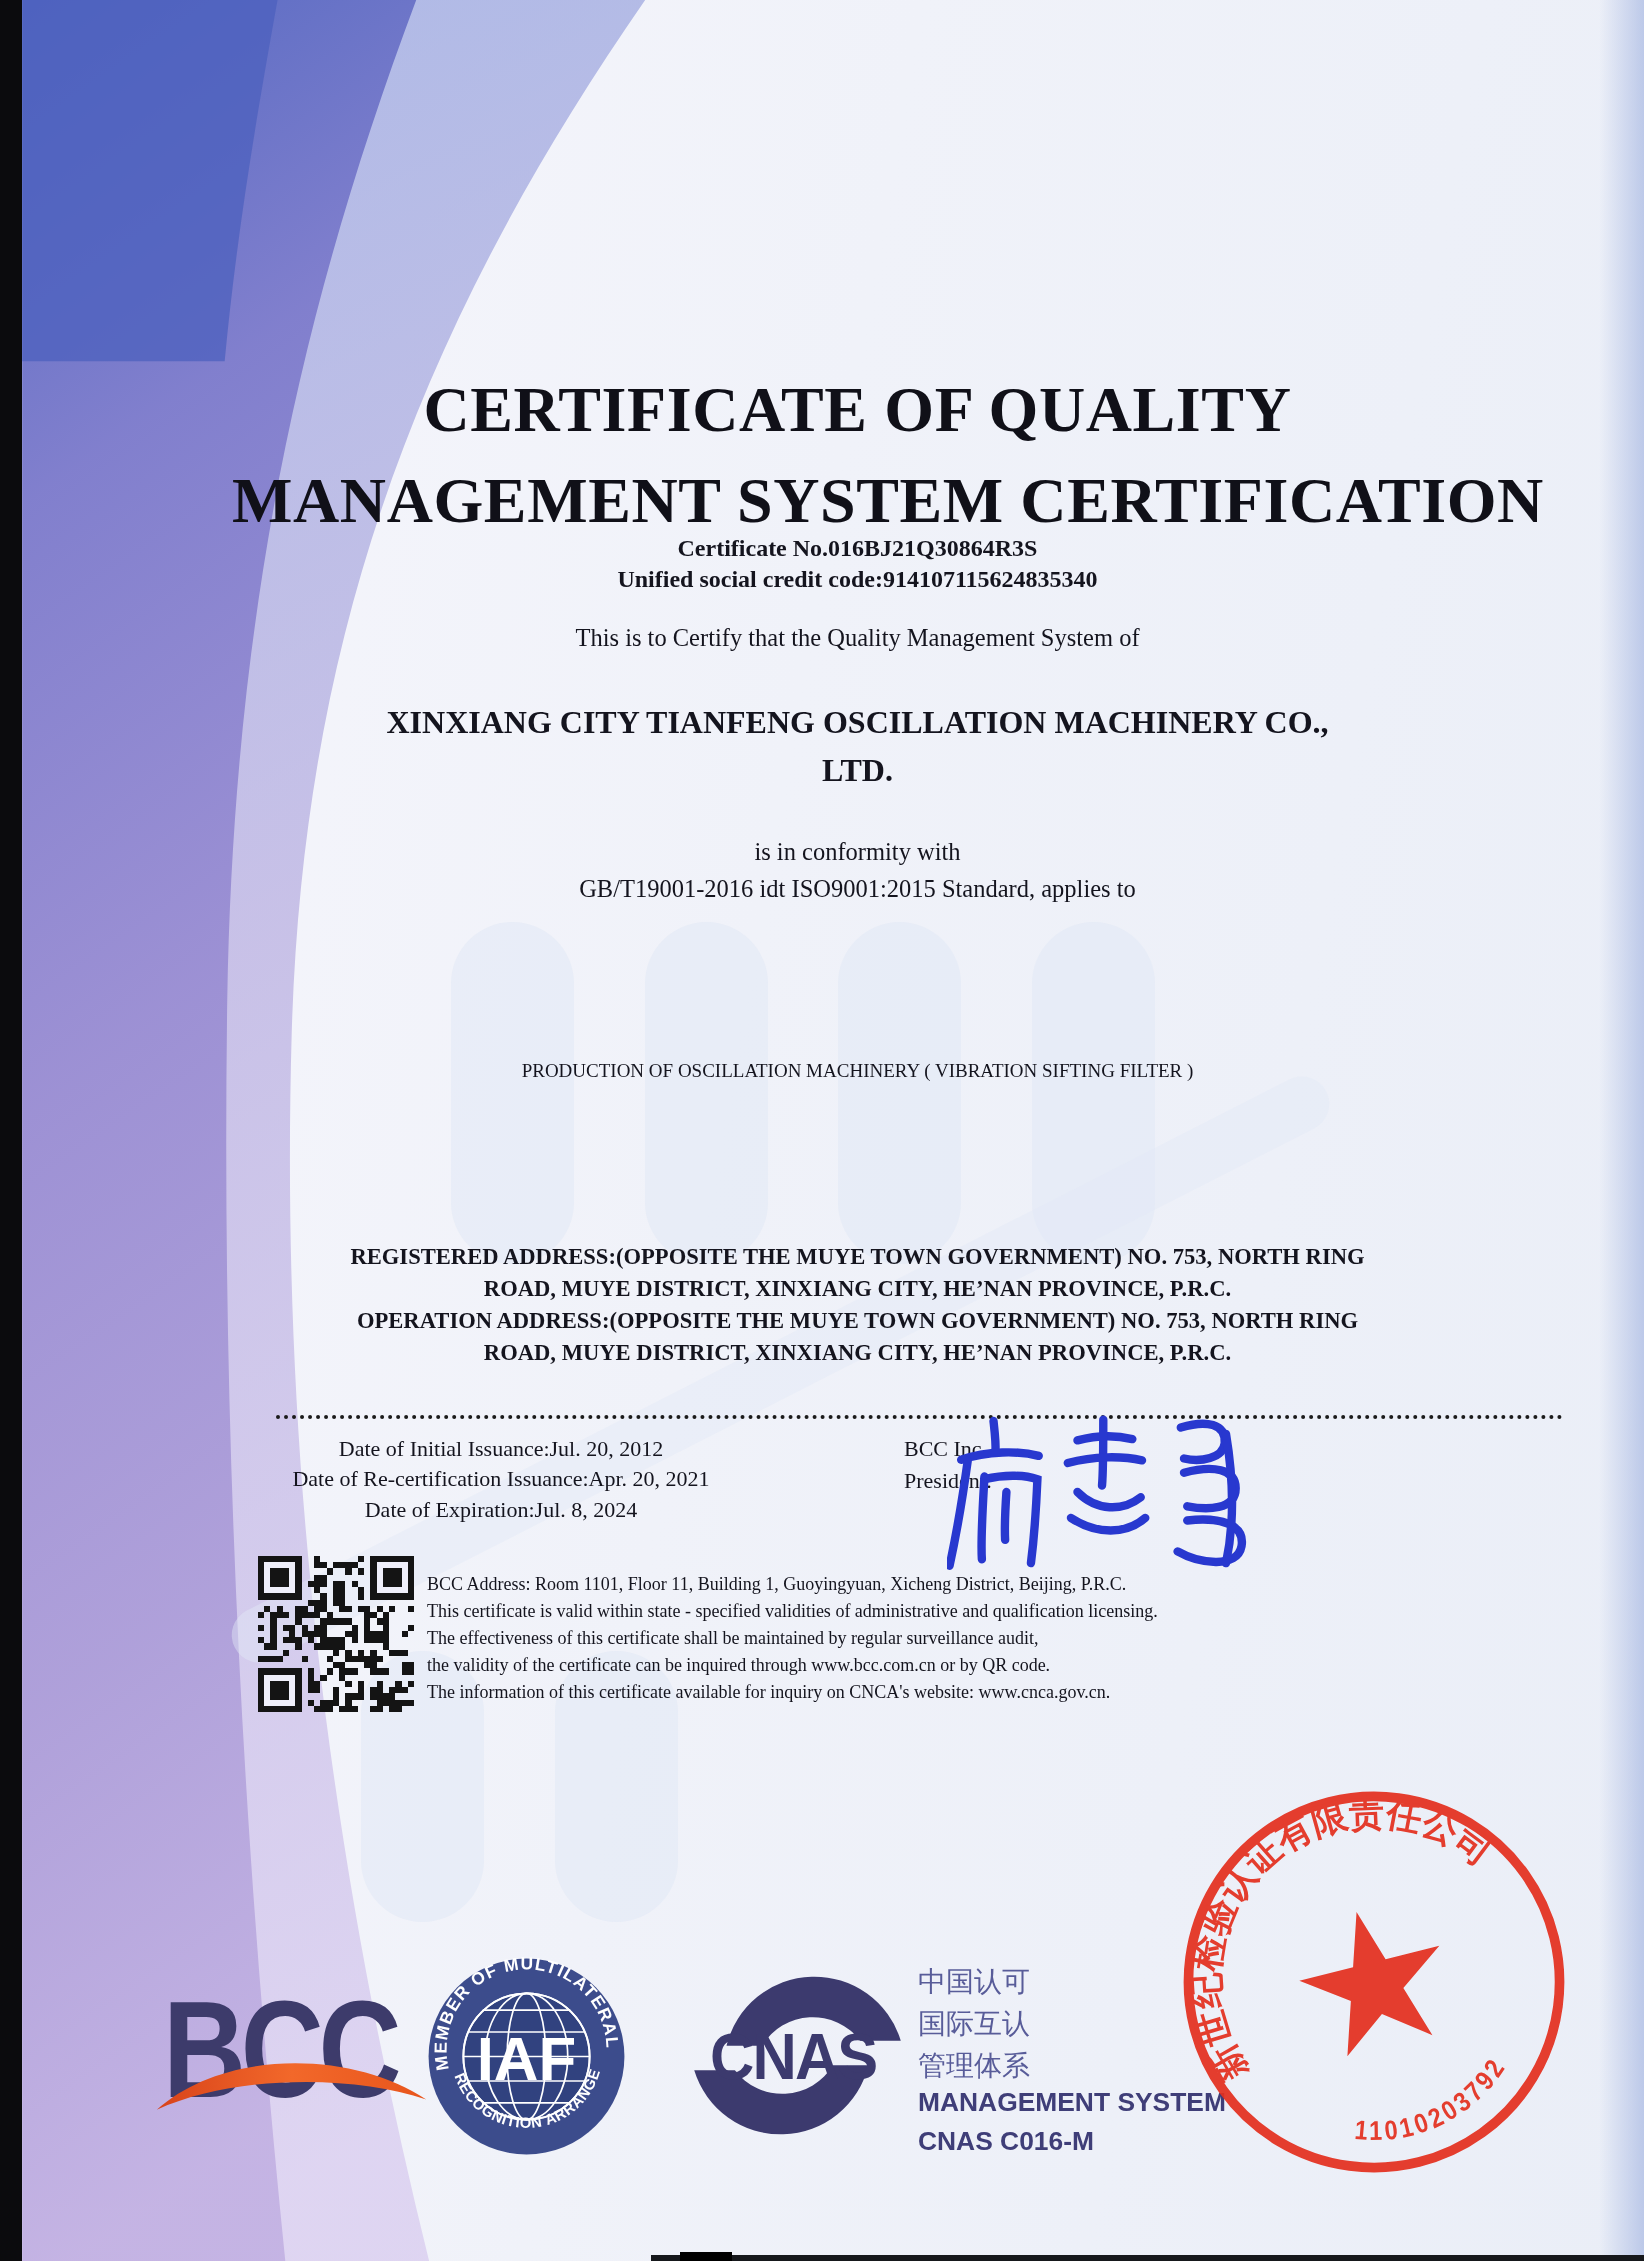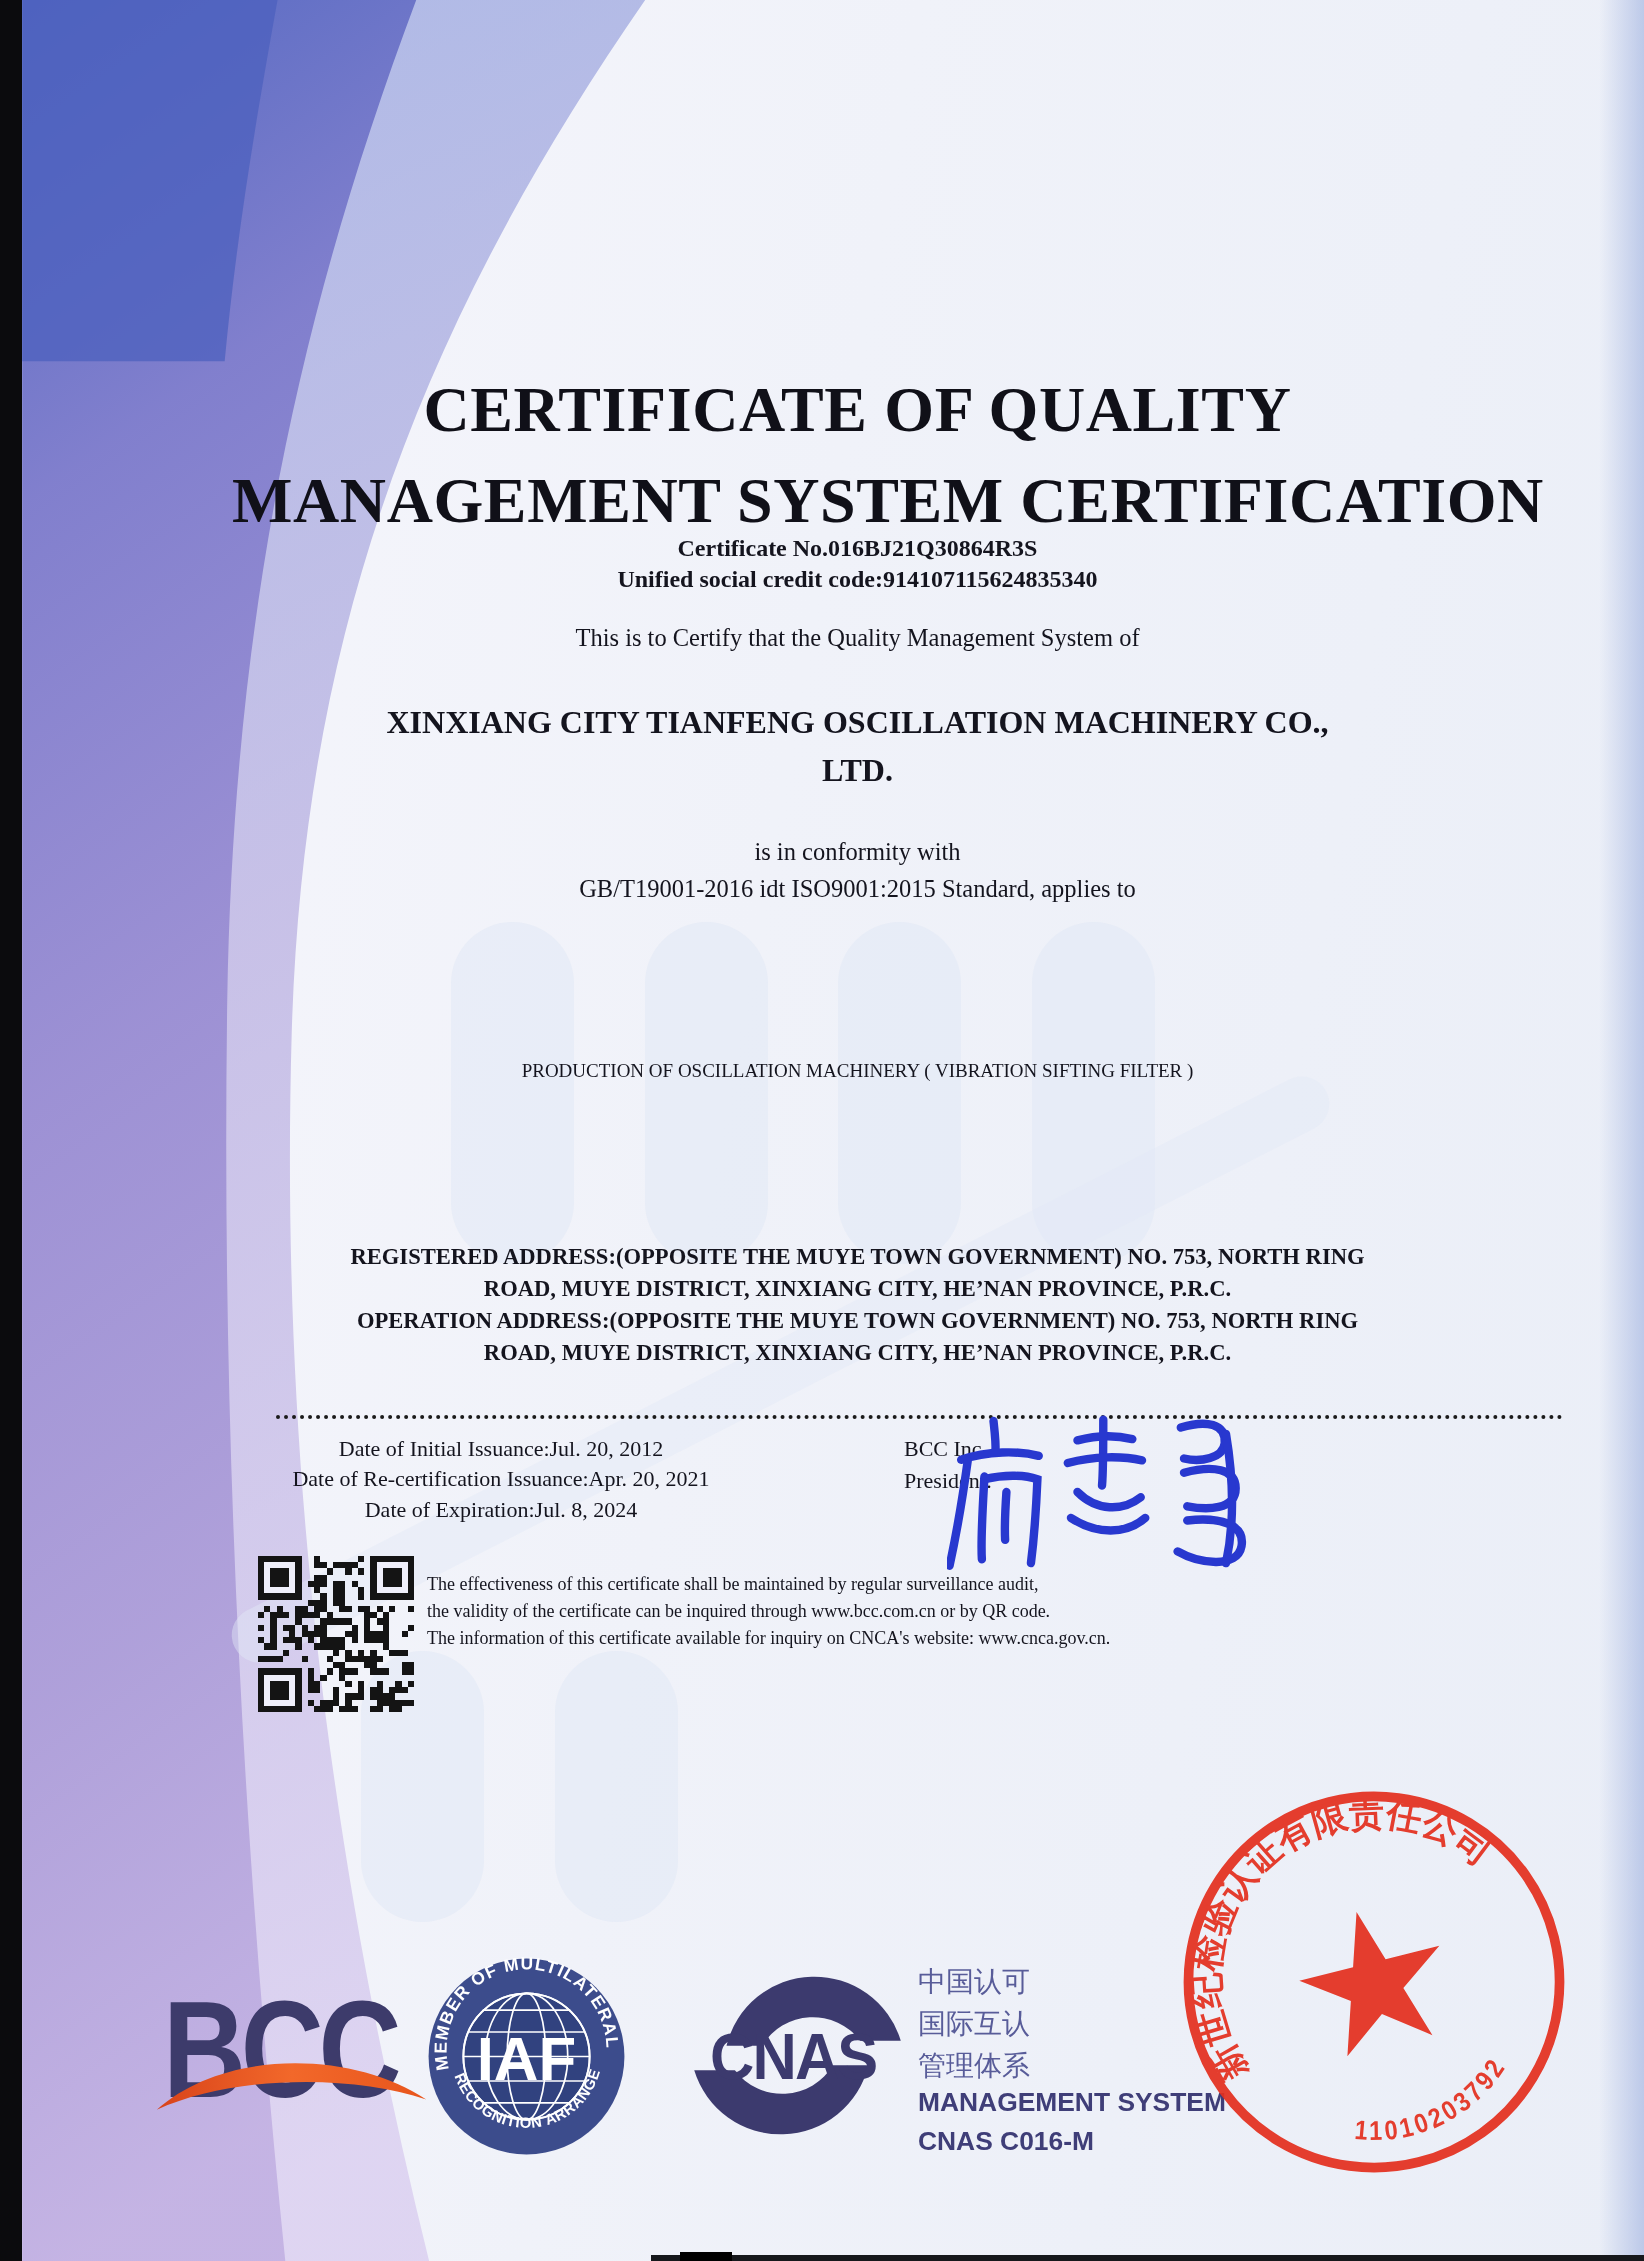--- a/index.html
+++ b/index.html
@@ -357,20 +357,22 @@
       <rect x="18" y="0" width="7" height="7"></rect>
         <rect x="19" y="1" width="5" height="5" fill="#efeffa"></rect>
         <rect x="20" y="2" width="3" height="3"></rect>
       <rect x="0" y="18" width="7" height="7"></rect>
         <rect x="1" y="19" width="5" height="5" fill="#efeffa"></rect>
         <rect x="2" y="20" width="3" height="3"></rect>
     </g>
   </svg>
 
   <div class="abs notes">
+    <div>BCC Address: Room 1101, Floor 11, Building 1, Guoyingyuan, Xicheng District, Beijing, P.R.C.</div>
+    <div>This certificate is valid within state - specified validities of administrative and qualification licensing.</div>
     <div>The effectiveness of this certificate shall be maintained by regular surveillance audit,</div>
     <div>the validity of the certificate can be inquired through www.bcc.com.cn or by QR code.</div>
     <div>The information of this certificate available for inquiry on CNCA's website: www.cnca.gov.cn.</div>
   </div>
 
   <div class="abs bcc-logo">
     <div class="abs bcc-text">BCC</div>
     <svg class="abs bcc-swoosh" viewBox="0 0 430 120">
       <defs>
         <linearGradient id="orng" x1="0" y1="0" x2="1" y2="0">

